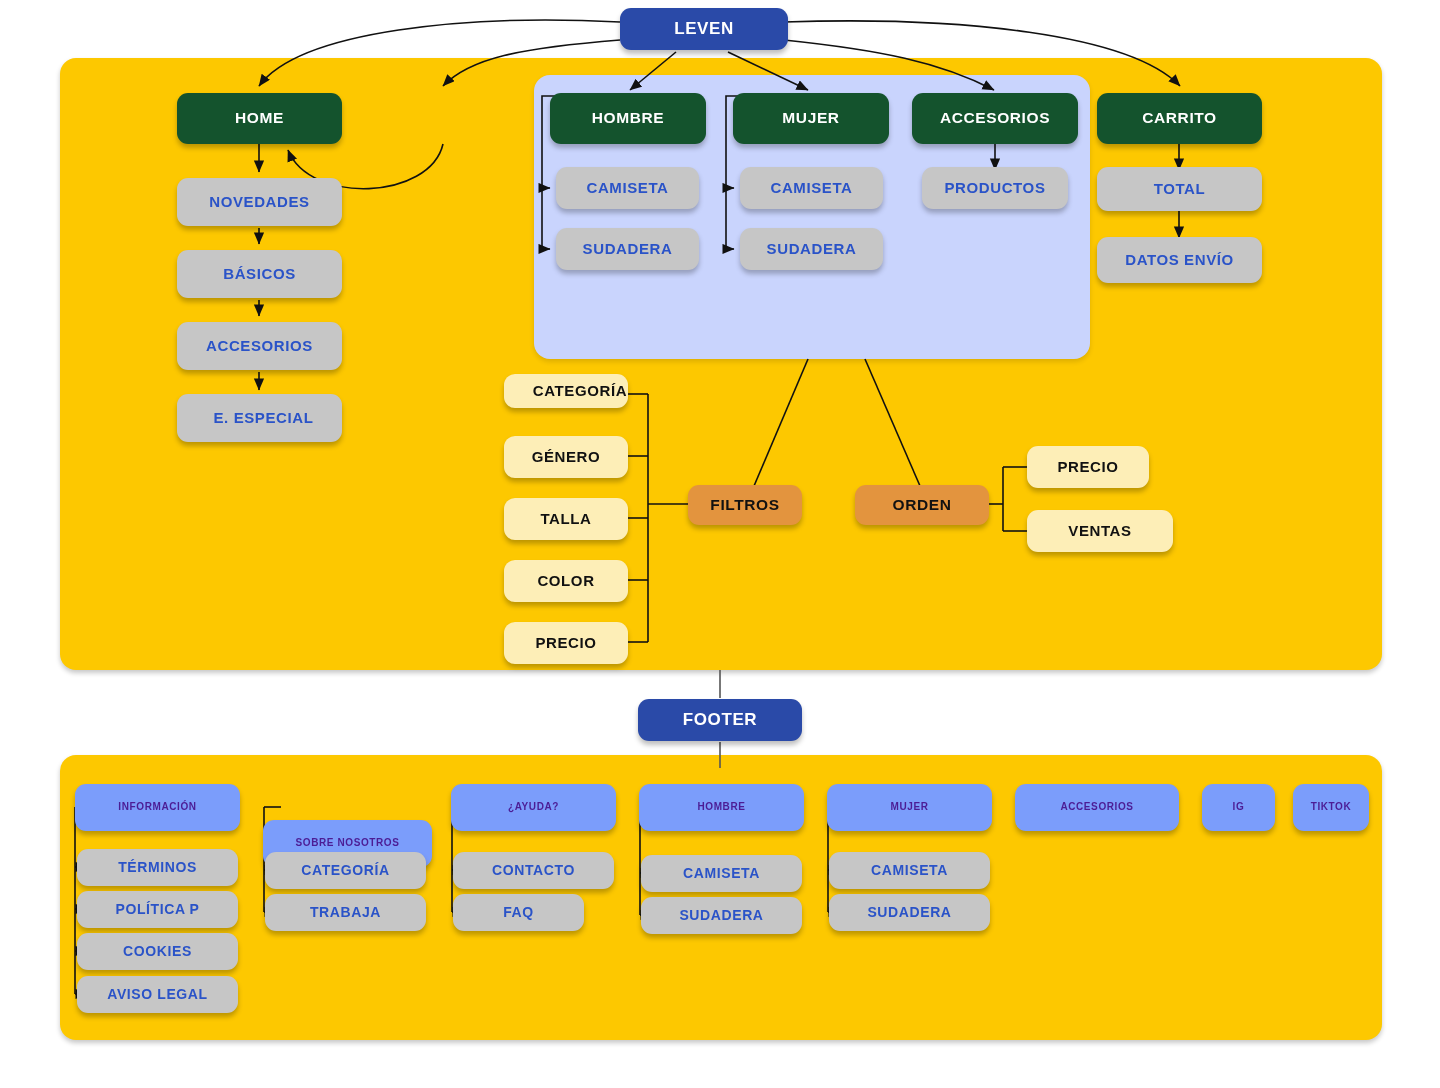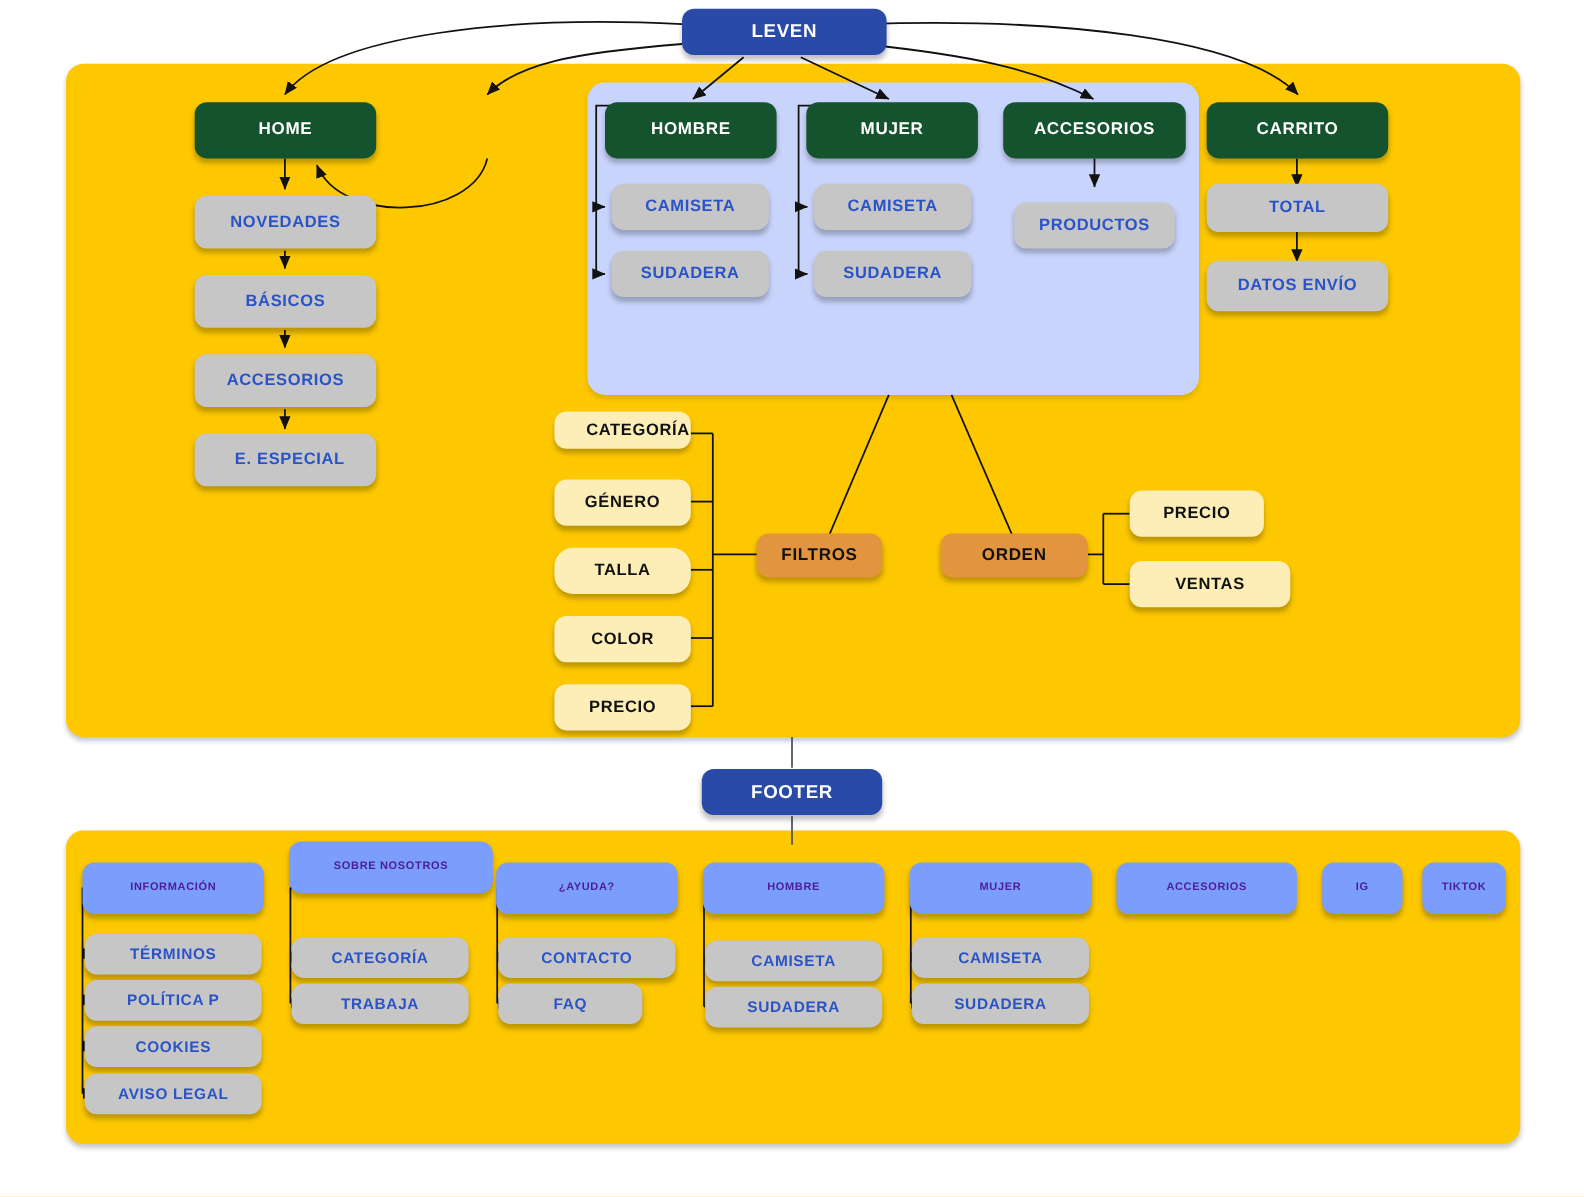--- a/index.html
+++ b/index.html
@@ -122,65 +122,65 @@
       <path d="M640,873 L652,873" marker-end="url(#ah)"></path>
       <path d="M640,915 L652,915" marker-end="url(#ah)"></path>
 
       <path d="M828,807 L828,912"></path>
       <path d="M845,807 L828,807"></path>
       <path d="M828,870 L840,870" marker-end="url(#ah)"></path>
       <path d="M828,912 L840,912" marker-end="url(#ah)"></path>
     </g>
   </svg>
 
-  <div class="node n-root" style="left:620px;top:8px;width:186px;height:42px;">LEVEN</div>
+  <div class="node n-root" style="left:620px;top:8px;width:168px;height:42px;">LEVEN</div>
 
   <div class="node n-blue" style="left:177px;top:93px;width:165px;height:51px;">HOME</div>
   <div class="node n-blue" style="left:550px;top:93px;width:156px;height:51px;">HOMBRE</div>
   <div class="node n-blue" style="left:733px;top:93px;width:156px;height:51px;">MUJER</div>
   <div class="node n-blue" style="left:912px;top:93px;width:166px;height:51px;">ACCESORIOS</div>
   <div class="node n-blue" style="left:1097px;top:93px;width:165px;height:51px;">CARRITO</div>
 
   <div class="node n-gray" style="left:177px;top:178px;width:165px;height:48px;">NOVEDADES</div>
   <div class="node n-gray" style="left:177px;top:250px;width:165px;height:48px;">BÁSICOS</div>
   <div class="node n-gray" style="left:177px;top:322px;width:165px;height:48px;">ACCESORIOS</div>
   <div class="node n-gray" style="left:177px;top:394px;width:165px;height:48px;padding-left:14px;">E. ESPECIAL</div>
 
   <div class="node n-gray" style="left:556px;top:167px;width:143px;height:42px;">CAMISETA</div>
   <div class="node n-gray" style="left:556px;top:228px;width:143px;height:42px;">SUDADERA</div>
 
   <div class="node n-gray" style="left:740px;top:167px;width:143px;height:42px;">CAMISETA</div>
   <div class="node n-gray" style="left:740px;top:228px;width:143px;height:42px;">SUDADERA</div>
 
-  <div class="node n-gray" style="left:922px;top:167px;width:146px;height:42px;margin-top:17px;">PRODUCTOS</div>
+  <div class="node n-gray" style="left:922px;top:167px;width:146px;height:42px;">PRODUCTOS</div>
 
   <div class="node n-gray" style="left:1097px;top:167px;width:165px;height:44px;">TOTAL</div>
   <div class="node n-gray" style="left:1097px;top:237px;width:165px;height:46px;">DATOS ENVÍO</div>
 
   <div class="node n-orange" style="left:688px;top:485px;width:114px;height:40px;">FILTROS</div>
   <div class="node n-orange" style="left:855px;top:485px;width:134px;height:40px;">ORDEN</div>
 
   <div class="node n-cream" style="left:504px;top:374px;width:124px;height:34px;padding-left:34px;">CATEGORÍA</div>
   <div class="node n-cream" style="left:504px;top:436px;width:124px;height:42px;">GÉNERO</div>
-  <div class="node n-cream" style="left:504px;top:498px;width:124px;height:42px;border-radius:17px;">TALLA</div>
+  <div class="node n-cream" style="left:504px;top:498px;width:124px;height:42px;">TALLA</div>
   <div class="node n-cream" style="left:504px;top:560px;width:124px;height:42px;">COLOR</div>
   <div class="node n-cream" style="left:504px;top:622px;width:124px;height:42px;">PRECIO</div>
 
   <div class="node n-cream" style="left:1027px;top:446px;width:122px;height:42px;">PRECIO</div>
   <div class="node n-cream" style="left:1027px;top:510px;width:146px;height:42px;">VENTAS</div>
 
   <div class="node n-root" style="left:638px;top:699px;width:164px;height:42px;">FOOTER</div>
 
   <div class="node n-blue-sm" style="left:75px;top:784px;width:165px;height:47px;">INFORMACIÓN</div>
   <div class="node n-gray-sm" style="left:77px;top:849px;width:161px;height:37px;">TÉRMINOS</div>
   <div class="node n-gray-sm" style="left:77px;top:891px;width:161px;height:37px;">POLÍTICA P</div>
   <div class="node n-gray-sm" style="left:77px;top:933px;width:161px;height:37px;">COOKIES</div>
   <div class="node n-gray-sm" style="left:77px;top:976px;width:161px;height:37px;">AVISO LEGAL</div>
 
-  <div class="node n-blue-sm" style="left:263px;top:765px;width:185px;height:47px;">SOBRE NOSOTROS</div>
+  <div class="node n-blue-sm" style="left:263px;top:820px;width:169px;height:47px;">SOBRE NOSOTROS</div>
   <div class="node n-gray-sm" style="left:265px;top:852px;width:161px;height:37px;">CATEGORÍA</div>
   <div class="node n-gray-sm" style="left:265px;top:894px;width:161px;height:37px;">TRABAJA</div>
 
   <div class="node n-blue-sm" style="left:451px;top:784px;width:165px;height:47px;">¿AYUDA?</div>
   <div class="node n-gray-sm" style="left:453px;top:852px;width:161px;height:37px;">CONTACTO</div>
   <div class="node n-gray-sm" style="left:453px;top:894px;width:131px;height:37px;">FAQ</div>
 
   <div class="node n-blue-sm" style="left:639px;top:784px;width:165px;height:47px;">HOMBRE</div>
   <div class="node n-gray-sm" style="left:641px;top:855px;width:161px;height:37px;">CAMISETA</div>
   <div class="node n-gray-sm" style="left:641px;top:897px;width:161px;height:37px;">SUDADERA</div>

